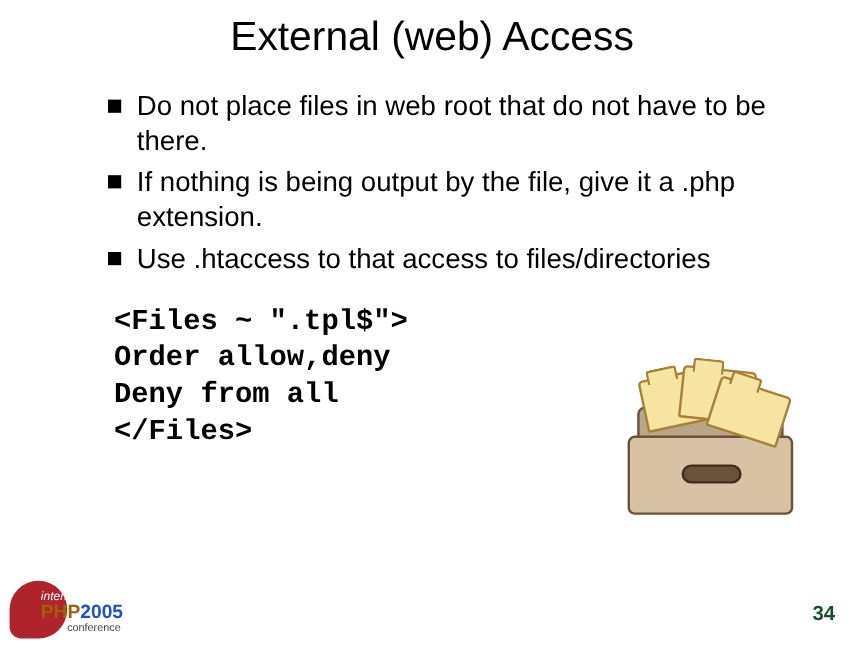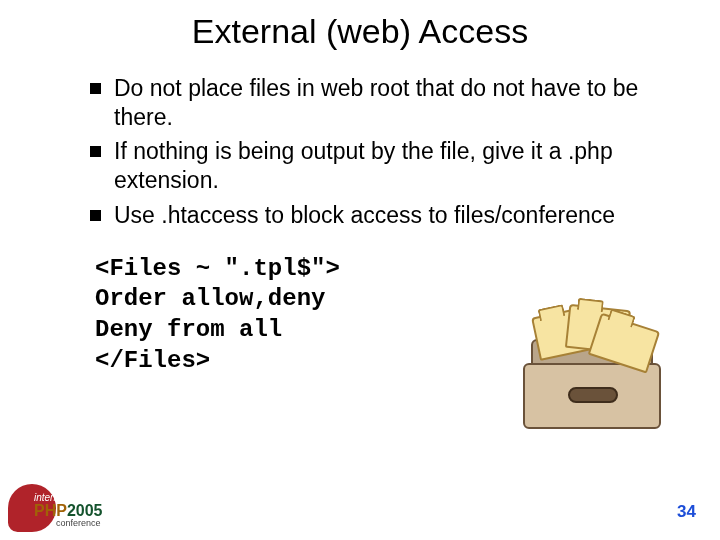--- a/index.html
+++ b/index.html
@@ -148,53 +148,53 @@
   }
   .logo .txt2 {
     position: absolute;
     left: 26px;
     top: 18px;
     font-size: 16px;
     font-weight: bold;
     letter-spacing: 0px;
   }
   .logo .txt2 .php { color: #a16207; }
-  .logo .txt2 .yr { color: #14532d; }
+  .logo .txt2 .yr { color: #1d4ed8; }
   .logo .txt3 {
     position: absolute;
     left: 48px;
     top: 34px;
     font-size: 9px;
     color: #444;
   }
 
   .pagenum {
     position: absolute;
     right: 24px;
     bottom: 18px;
-    color: #1d4ed8;
+    color: #14532d;
     font-weight: bold;
     font-size: 17px;
   }
 </style>
 </head>
 <body>
 
 <div class="watermark">
   <div class="small">international</div>
   <div>PHP 2005</div>
   <div class="small">conference</div>
 </div>
 
 <h1 class="title">External (web) Access</h1>
 
 <ul class="bullets">
   <li>Do not place files in web root that do not have to be there.</li>
   <li>If nothing is being output by the file, give it a .php extension.</li>
-  <li>Use .htaccess to block access to files/conference</li>
+  <li>Use .htaccess to that access to files/directories</li>
 </ul>
 
 <div class="codeblock">&lt;Files ~ ".tpl$"&gt;
 Order allow,deny
 Deny from all
 &lt;/Files&gt;</div>
 
 <div class="filebox-illustration">
   <div class="folder f1"></div>
   <div class="folder f2"></div>

